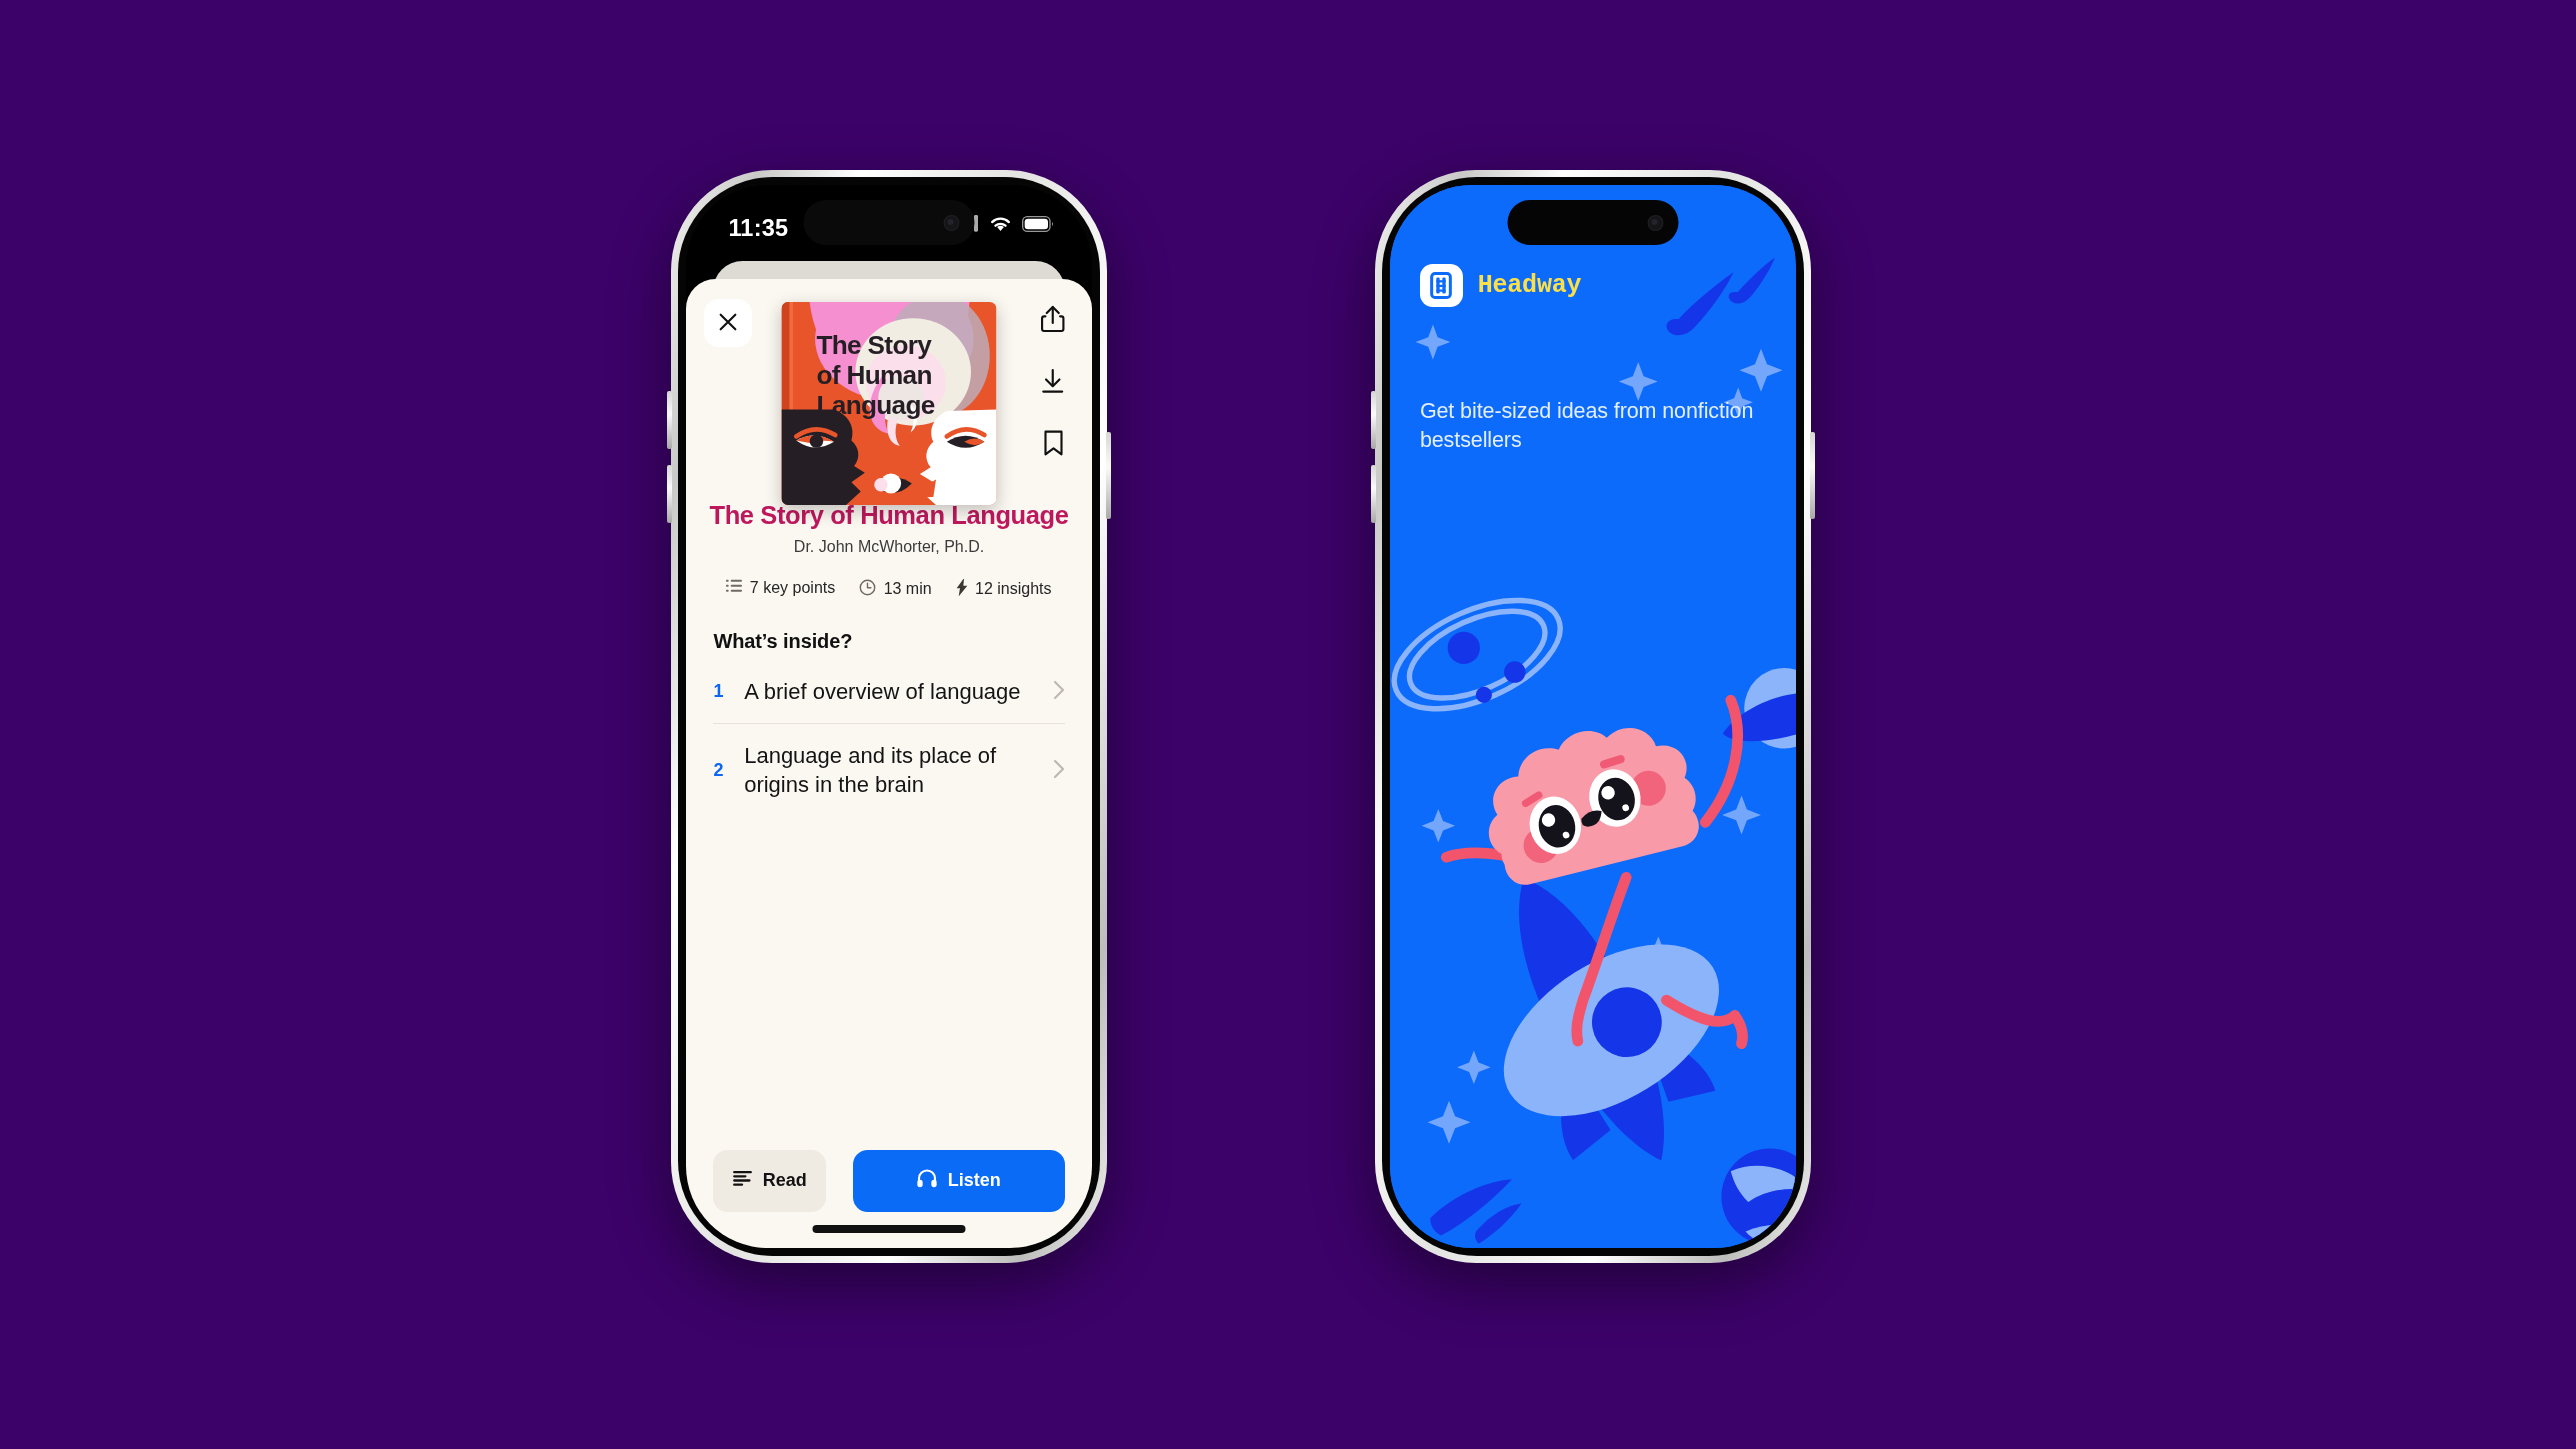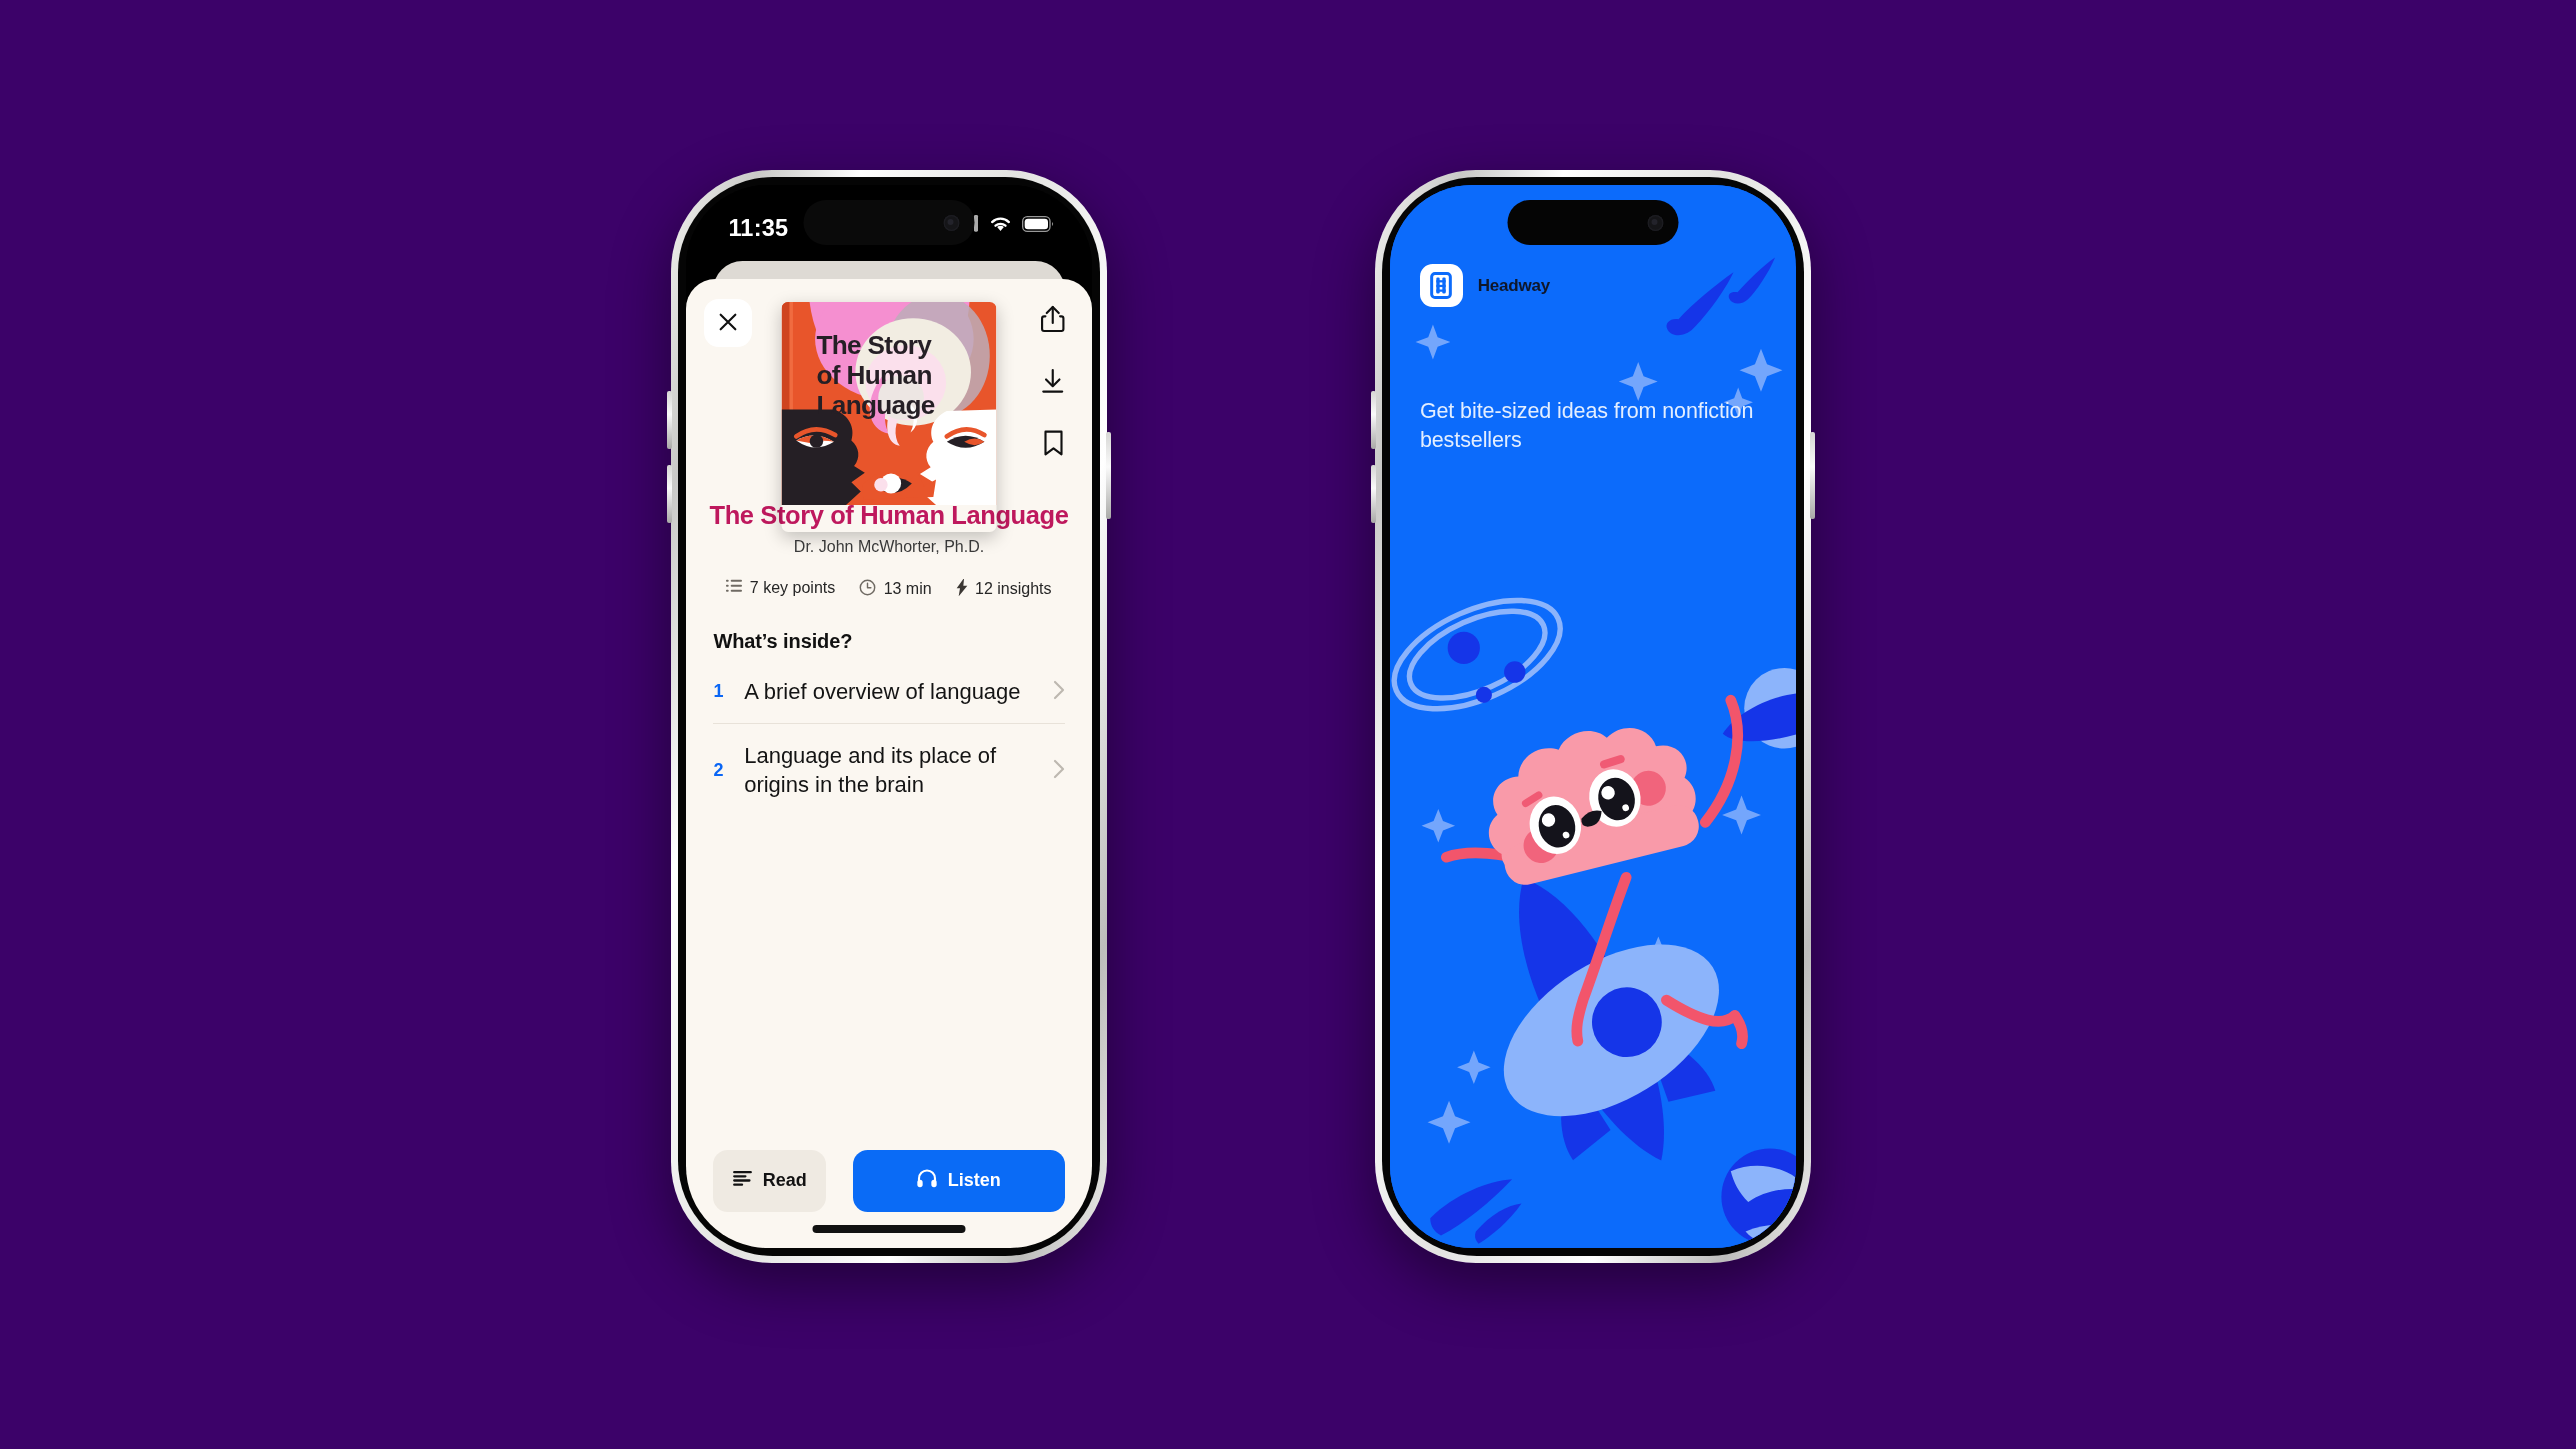--- a/index.html
+++ b/index.html
@@ -60,21 +60,21 @@
   .sheet-top{position:relative;height:195px;flex:none;}
   .close-btn{
     position:absolute;left:17.4px;top:20px;width:48px;height:48px;border-radius:14.8px;
     background:#fff;display:flex;align-items:center;justify-content:center;border:none;cursor:pointer;
   }
   .action-rail{position:absolute;right:21.5px;top:24px;display:flex;flex-direction:column;gap:28px;align-items:center;}
   .rail-btn{width:34px;height:34px;display:flex;align-items:center;justify-content:center;cursor:pointer;}
 
   .cover-wrap{position:absolute;left:50%;transform:translateX(-50%);top:23px;}
   .cover{
-    width:215px;height:230px;border-radius:6.7px;overflow:hidden;position:relative;
+    width:215px;height:203px;border-radius:6.7px;overflow:hidden;position:relative;
     box-shadow:0 5.4px 17.4px rgba(0,0,0,.22);
   }
 
   .meta{padding:0 19px;text-align:center;flex:none;}
   .kicker{
     font-size:14px;letter-spacing:1.7px;color:#9a948c;font-weight:700;margin:1.3px 0 9.4px;
   }
   .booktitle{font-size:25.5px;font-weight:700;color:#be185d;line-height:1.12;letter-spacing:-0.4px;}
   .author{font-size:16px;color:#3b3b3b;margin-top:8px;}
   .stats{
@@ -109,21 +109,21 @@
   
   #phone-right{left:1375px;top:170px;width:436px;height:1093px;}
   .promo{position:absolute;inset:0;background:#0C6BFB;overflow:hidden;}
   .promo-island{
     position:absolute;left:50%;transform:translateX(-50%);top:14.8px;
     width:171px;height:45px;border-radius:23px;background:#050505;
     display:flex;align-items:center;justify-content:flex-end;padding-right:14.8px;box-sizing:border-box;z-index:6;
   }
   .brand{position:absolute;left:29.5px;top:79px;display:flex;align-items:center;gap:14.8px;z-index:5;}
   .brand-mark{width:43px;height:43px;border-radius:12.7px;background:#fff;display:flex;align-items:center;justify-content:center;}
-  .brand-name{color:#0f172a;font-size:17px;font-weight:700;letter-spacing:-0.2px;}
+  .brand-name{color:#fde047;font-size:25px;font-weight:700;letter-spacing:-0.2px;font-family:Liberation Mono, monospace;}
   .promo-copy{position:absolute;left:29.5px;right:27px;top:189px;z-index:5;}
   .promo-h1{color:#fff;font-size:42px;font-weight:700;line-height:1.08;letter-spacing:-0.9px;}
   .promo-sub{color:#E3EEFF;font-size:21.5px;line-height:1.32;margin-top:23px;letter-spacing:-0.1px;}
   .promo-art{position:absolute;left:0;right:0;bottom:0;top:0;z-index:1;}
 </style>
 </head>
 <body style="background: rgb(60, 2, 105);">
 
 <div class="stage">
 

